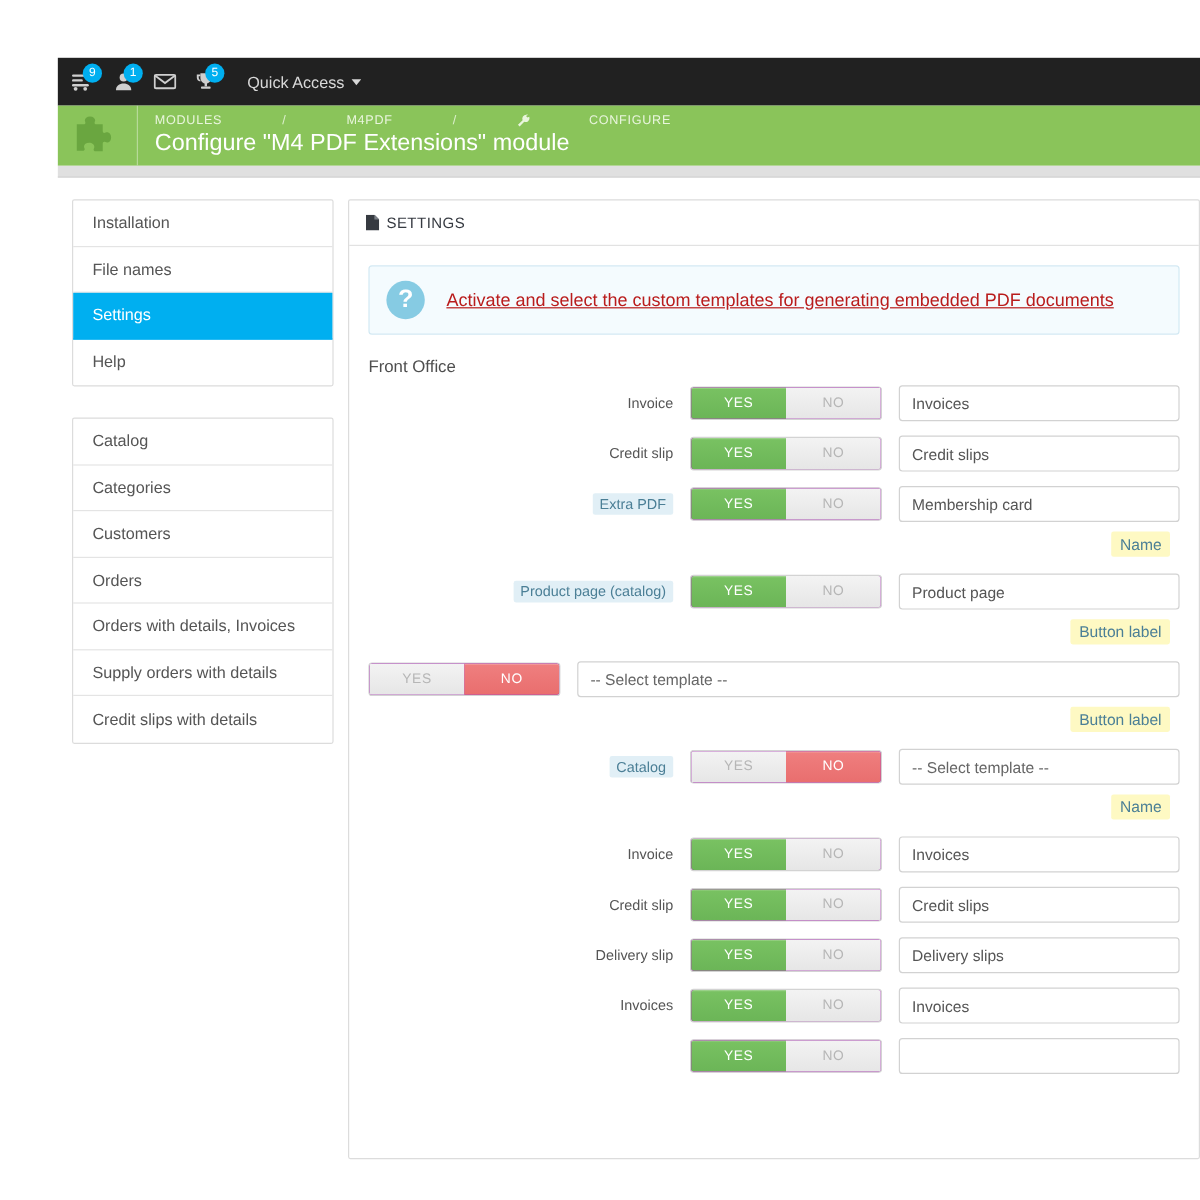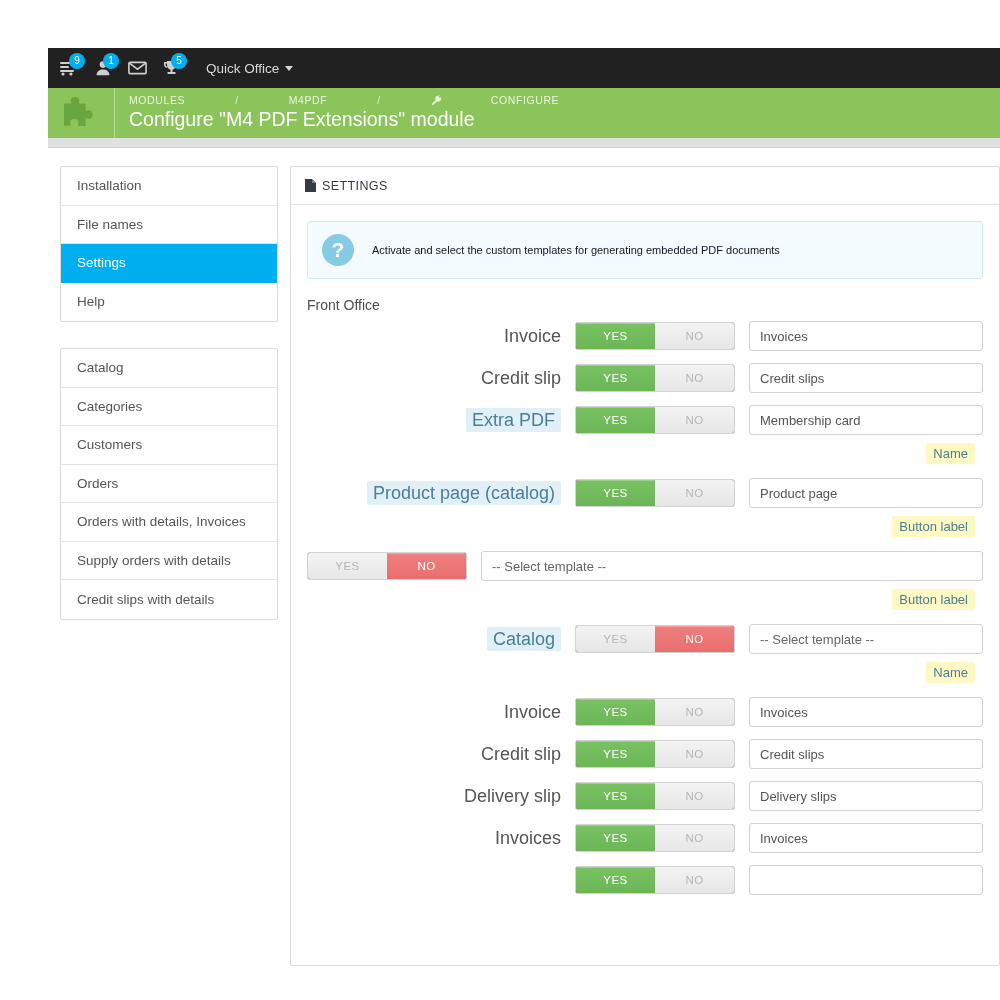--- a/index.html
+++ b/index.html
@@ -187,43 +187,44 @@
     border-radius: 50%;
     background: #86cbe3;
     color: #ffffff;
     font-size: 21px;
     font-weight: bold;
     display: flex; align-items: center; justify-content: center;
     margin-right: 18px;
     font-family: "Liberation Sans", sans-serif;
   }
   .alert-text {
-    color: #0f172a;
-    font-size: 11px;
+    color: #b91c1c;
+    font-size: 15px;
+    text-decoration: underline;
   }
 
   
   .section-title {
     font-size: 14px;
     color: #4e4e4e;
     margin: 18px 0 8px 0;
   }
 
   
   .frow {
     display: flex;
     align-items: center;
     margin-bottom: 12px;
     min-height: 28px;
   }
   .flabel {
     flex: 0 0 268px;
     text-align: right;
     padding-right: 14px;
-    font-size: 18px;
+    font-size: 12px;
     color: #555555;
     white-space: nowrap;
   }
   .flabel .hl {
     background: #e1eff6;
     color: #4b7f96;
     padding: 2px 6px;
     border-radius: 2px;
   }
 
@@ -333,21 +334,21 @@
           <path d="M4 1h9v4.2a4.5 4.5 0 0 1-9 0z"></path>
           <path d="M1 2h3v1.6H2.6v1.2c0 1 .6 1.6 1.4 1.8V8C2 7.7 1 6.3 1 4.6z"></path>
           <path d="M16 2h-3v1.6h1.4v1.2c0 1-.6 1.6-1.4 1.8V8c2-.3 3-1.7 3-3.4z"></path>
           <rect x="7.5" y="9" width="2" height="3"></rect>
           <rect x="4.5" y="12" width="8" height="2" rx="0.6"></rect>
         </svg>
         <span class="badge">5</span>
       </div>
 
       <div class="quick-access">
-        <span>Quick Office</span>
+        <span>Quick Access</span>
         <span class="caret-down"></span>
       </div>
     </div>
 
     <div class="pageheader">
       <div class="ph-icon">
         <svg width="38" height="36" viewBox="0 0 38 36" fill="currentColor" aria-hidden="true">
           <path d="M13 2c2.6 0 4.3 1.5 4.3 3.3 0 .9-.5 1.4-.5 2.1 0 .7.6 1.2 1.6 1.2h5.2v5.6c0 1 .6 1.6 1.3 1.6.8 0 1.3-.6 2.3-.6 1.9 0 3.4 1.8 3.4 4.3s-1.5 4.3-3.4 4.3c-1 0-1.5-.6-2.3-.6-.7 0-1.3.6-1.3 1.6v6.2h-6c-1 0-1.6-.6-1.6-1.3 0-.8.6-1.4.6-2.3 0-1.9-1.8-3.4-4.3-3.4S8 25.2 8 27.1c0 .9.6 1.5.6 2.3 0 .7-.6 1.3-1.6 1.3H2V8.6h5.6c1 0 1.6-.5 1.6-1.2 0-.7-.5-1.2-.5-2.1C8.7 3.5 10.4 2 13 2z"></path>
         </svg>
       </div>

